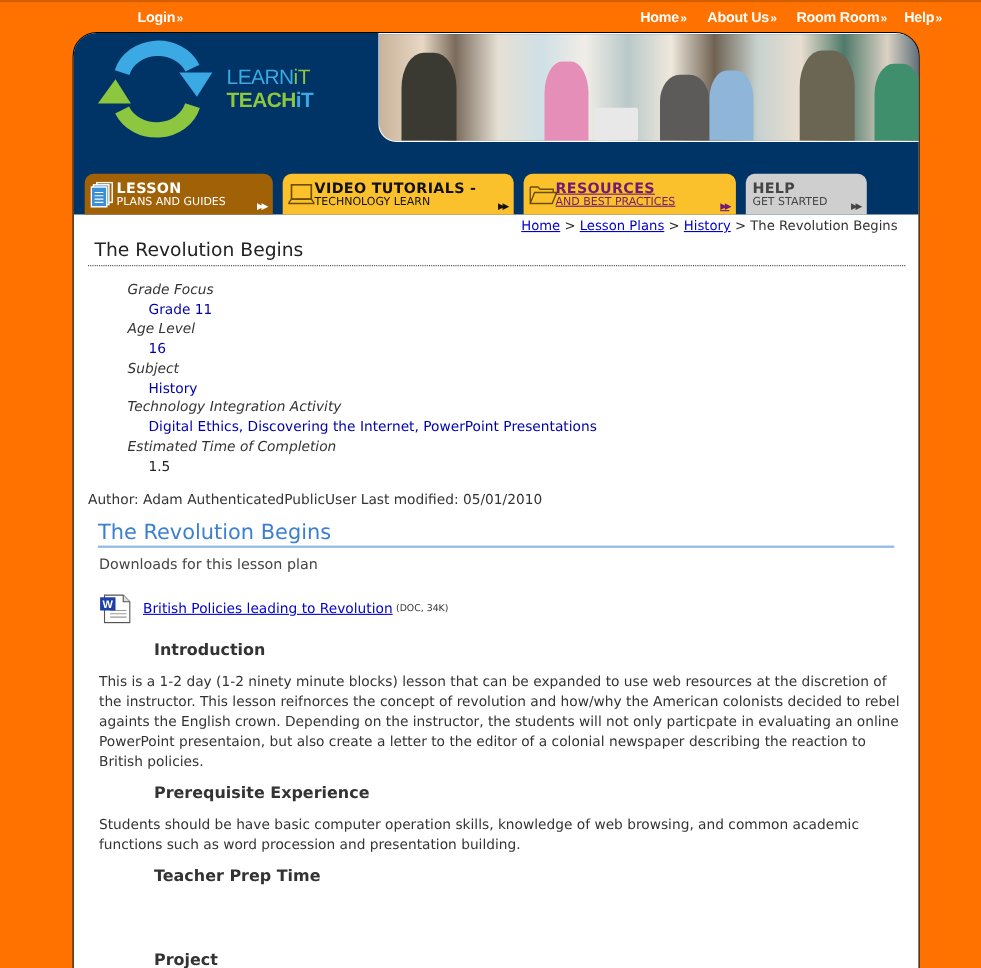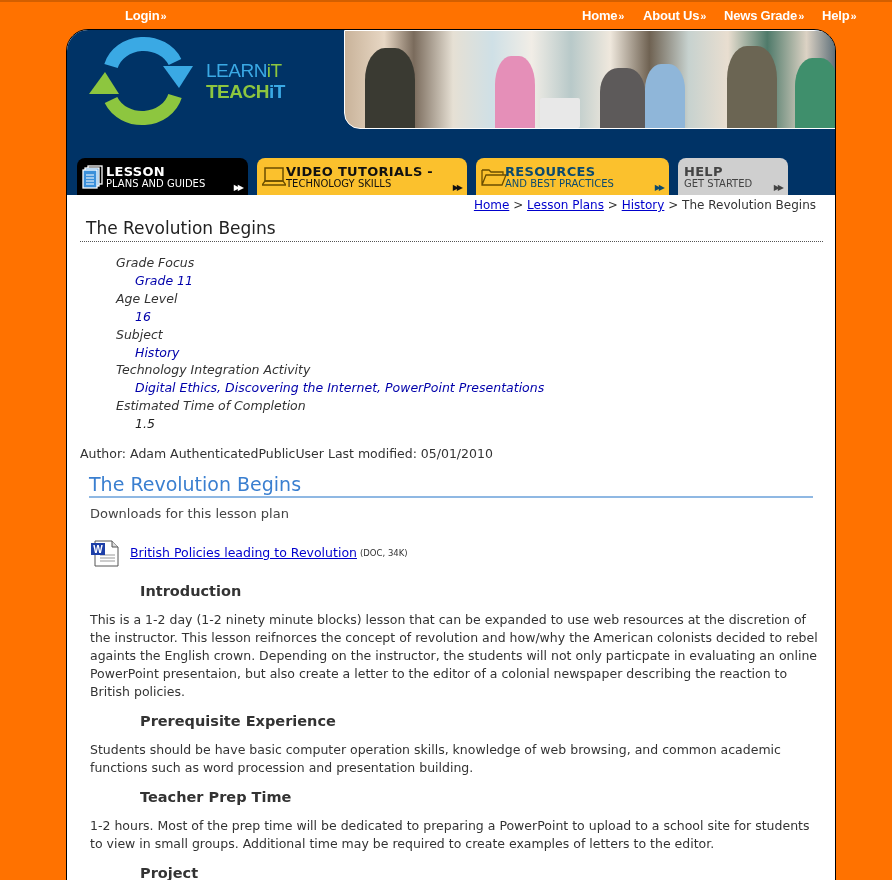--- a/index.html
+++ b/index.html
@@ -17,54 +17,54 @@
   .logo-text2 b { color: #3aa9e4; }
   .photo { position: absolute; left: 277px; top: 0; width: 493px; height: 99px; border-radius: 0 20px 0 16px; overflow: hidden; border: 1px solid #fff;
     background: linear-gradient(90deg, #c9b39a 0%, #e7d7c4 8%, #7a6b5c 14%, #e6e0d4 22%, #cfe0e6 30%, #f1ede6 38%, #b8c9c9 46%, #efe8dd 54%, #6f6252 62%, #c7d2cf 70%, #e9ded0 78%, #4f7a6a 86%, #dcd2c4 94%, #5c6e78 100%); }
   .photo .fig { position: absolute; bottom: 0; border-radius: 40% 40% 0 0; }
   .tabs { position: absolute; left: 10px; top: 128px; height: 37px; width: 760px; }
   .tab { position: absolute; top: 0; height: 37px; border-radius: 8px 8px 0 0; }
   .tab .t1 { position: absolute; left: 29px; top: 7px; font-family: "DejaVu Sans", sans-serif; font-weight: bold; font-size: 13px; line-height: 13px; letter-spacing: 0.3px; }
   .tab .t2 { position: absolute; left: 29px; top: 20px; font-family: "DejaVu Sans", sans-serif; font-size: 10px; line-height: 11px; }
   .tab .arr { position: absolute; right: 6px; bottom: 3px; font-size: 8px; letter-spacing: -2px; }
   .tab .ic { position: absolute; left: 5px; top: 7px; }
-  .tab-lesson { left: 0; width: 171px; background: #000000; color: #fff; }
+  .tab-lesson { left: 0; width: 171px; background: #a16207; color: #fff; }
   .tab-lesson .t1, .tab-lesson .t2, .tab-lesson .arr { color: #fff; }
   .tab-video { left: 180px; width: 210px; background: #fbc12d; }
   .tab-video .t1, .tab-video .t2, .tab-video .arr { color: #111; }
   .tab-res { left: 399px; width: 193px; background: #fbc12d; }
-  .tab-res .t1, .tab-res .t2, .tab-res .arr { color: #0c4a6e; }
+  .tab-res .t1, .tab-res .t2, .tab-res .arr { color: #701a75; text-decoration: underline; }
   .tab-help { left: 601px; width: 110px; background: #cfcfcf; }
   .tab-help .t1, .tab-help .t2, .tab-help .arr { color: #444; }
   .tab-help .t1 { left: 6px; } .tab-help .t2 { left: 6px; }
   .breadcrumb { position: absolute; right: 19px; top: 168px; font-size: 12px; color: #333; }
   .breadcrumb a { color: #00c; text-decoration: underline; }
   .page-title { position: absolute; left: 13px; top: 188px; width: 743px; height: 24px; font-size: 17px; color: #222; border-bottom: 1px dotted #555; padding-left: 6px; line-height: 20px; }
   .meta { position: absolute; left: 49px; top: 224px; font-size: 12.5px; line-height: 17.9px; }
   .meta dt { font-style: italic; color: #333; }
-  .meta dd { padding-left: 19px; color: #00a; font-style: italic; }
+  .meta dd { padding-left: 19px; color: #00a; }
   .meta dd.plain { color: #222; }
   .author { position: absolute; left: 13px; top: 416px; font-size: 12.5px; color: #333; text-align: center; }
   .lp-title { position: absolute; left: 22px; top: 442px; width: 724px; height: 26px; font-size: 19px; color: #3a7fd0; border-bottom: 2px solid #8fb8e3; line-height: 24px; }
   .downloads { position: absolute; left: 23px; top: 476px; font-size: 13px; font-weight: normal; color: #444; }
   .dl-row { position: absolute; left: 23px; top: 510px; height: 26px; }
   .word-icon { position: absolute; left: 0; top: 0; width: 31px; height: 27px; }
   .dl-link { position: absolute; left: 40px; top: 5px; font-size: 12.5px; color: #00c; text-decoration: underline; white-space: nowrap; }
   .dl-size { position: absolute; left: 270px; top: 8px; font-size: 8.5px; color: #333; white-space: nowrap; }
   h3.sec { position: absolute; left: 32px; font-size: 14.5px; font-weight: bold; color: #333; margin-left: 41px; }
   p.body { position: absolute; left: 23px; width: 735px; font-size: 12.5px; line-height: 18px; color: #333; }
 </style>
 </head>
 <body>
 
 <div class="topbar">
   <a class="toplink" style="left:89px"><span>Login</span><span class="raquo">»</span></a>
   <a class="toplink" style="left:546px"><span>Home</span><span class="raquo">»</span></a>
   <a class="toplink" style="left:607px"><span>About Us</span><span class="raquo">»</span></a>
-  <a class="toplink" style="left:688px"><span>News Grade</span><span class="raquo">»</span></a>
+  <a class="toplink" style="left:688px"><span>Room Room</span><span class="raquo">»</span></a>
   <a class="toplink" style="left:786px"><span>Help</span><span class="raquo">»</span></a>
 </div>
 
 <div class="shell">
 
   <div class="header">
     <svg class="logo" viewBox="0 0 120 90">
       <path d="M28 30 A34 30 0 0 1 92 26" stroke="#3aa9e4" stroke-width="14" fill="none"></path>
       <polygon points="80,30 110,30 96,52" fill="#3aa9e4"></polygon>
       <path d="M92 60 A34 30 0 0 1 28 64" stroke="#8dc63f" stroke-width="14" fill="none"></path>
@@ -97,21 +97,21 @@
         <span class="t1">LESSON</span>
         <span class="t2">PLANS AND GUIDES</span>
         <span class="arr">▶▶</span>
       </div>
       <div class="tab tab-video">
         <svg class="ic" width="24" height="20" viewBox="0 0 24 20" style="top:9px">
           <rect x="3" y="1" width="18" height="13" fill="none" stroke="#6b4e00" stroke-width="1.5"></rect>
           <path d="M0 18 L3 14 L21 14 L24 18 Z" fill="none" stroke="#6b4e00" stroke-width="1.3"></path>
         </svg>
         <span class="t1">VIDEO TUTORIALS -</span>
-        <span class="t2">TECHNOLOGY SKILLS</span>
+        <span class="t2">TECHNOLOGY LEARN</span>
         <span class="arr">▶▶</span>
       </div>
       <div class="tab tab-res">
         <svg class="ic" width="26" height="20" viewBox="0 0 26 20" style="top:9px">
           <path d="M1 3 L8 3 L10 5 L22 5 L22 8" fill="none" stroke="#6b4e00" stroke-width="1.3"></path>
           <path d="M1 3 L1 18 L21 18 L25 8 L5 8 L1 18" fill="none" stroke="#6b4e00" stroke-width="1.3"></path>
         </svg>
         <span class="t1">RESOURCES</span>
         <span class="t2">AND BEST PRACTICES</span>
         <span class="arr">▶▶</span>
@@ -168,16 +168,15 @@
     <span class="dl-size">(DOC, 34K)</span>
   </div>
 
   <h3 class="sec" style="top:553px">Introduction</h3>
   <p class="body" style="top:581px">This is a 1-2 day (1-2 ninety minute blocks) lesson that can be expanded to use web resources at the discretion of the instructor. This lesson reifnorces the concept of revolution and how/why the American colonists decided to rebel againts the English crown. Depending on the instructor, the students will not only particpate in evaluating an online PowerPoint presentaion, but also create a letter to the editor of a colonial newspaper describing the reaction to British policies.</p>
 
   <h3 class="sec" style="top:683px">Prerequisite Experience</h3>
   <p class="body" style="top:711px">Students should be have basic computer operation skills, knowledge of web browsing, and common academic functions such as word procession and presentation building.</p>
 
   <h3 class="sec" style="top:759px">Teacher Prep Time</h3>
-  <p class="body" style="top:787px">1-2 hours. Most of the prep time will be dedicated to preparing a PowerPoint to upload to a school site for students to view in small groups. Additional time may be required to create examples of letters to the editor.</p>
 
   <h3 class="sec" style="top:835px">Project</h3>
 </div>
 
 </body></html>

